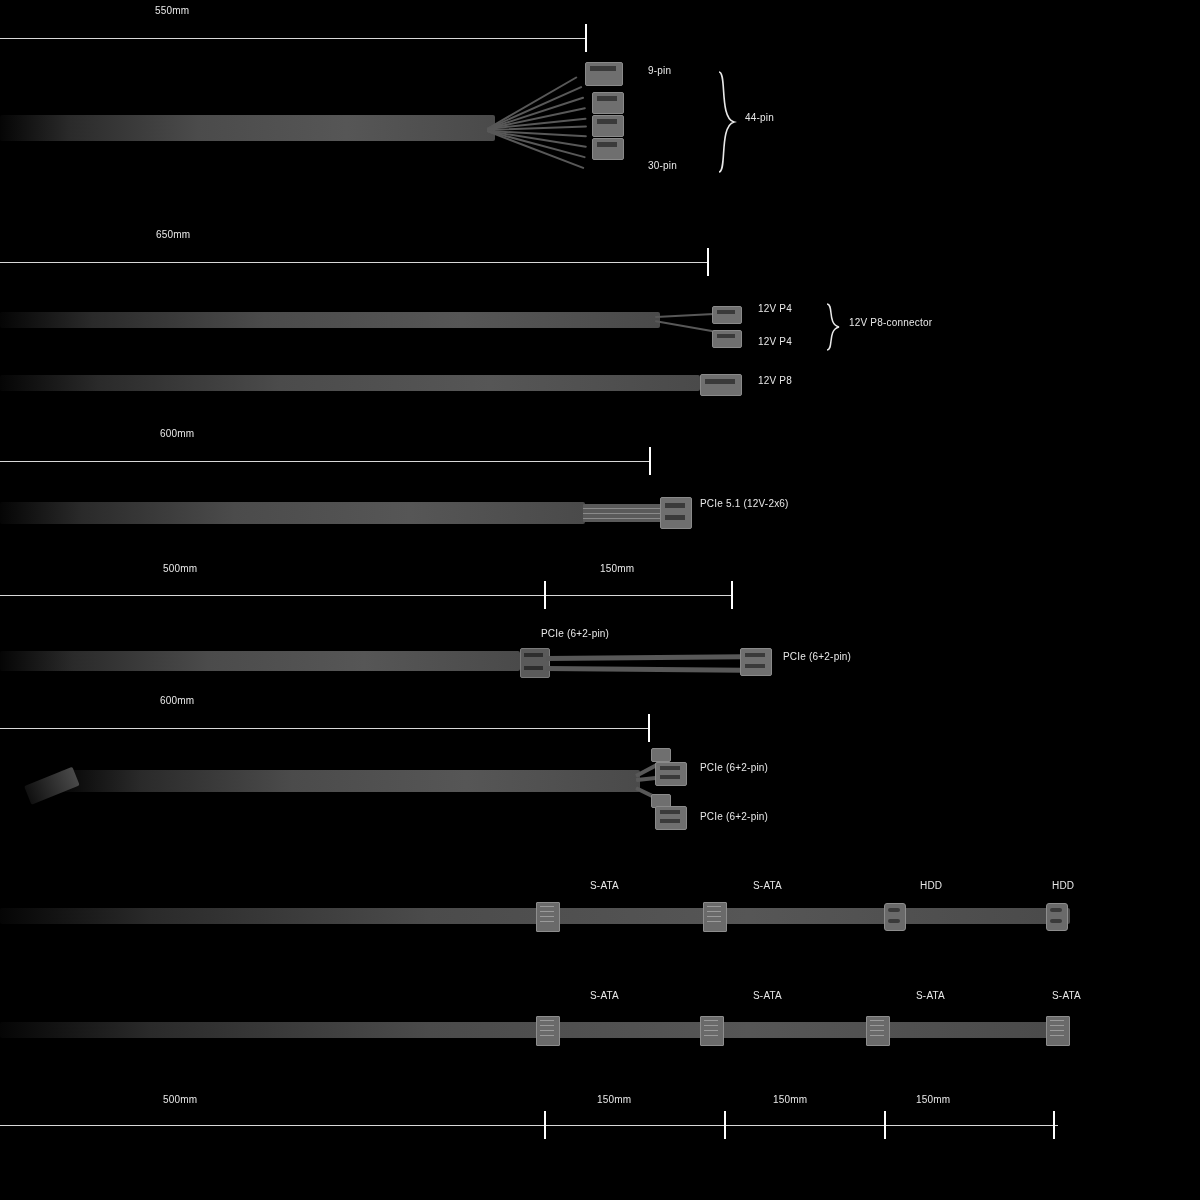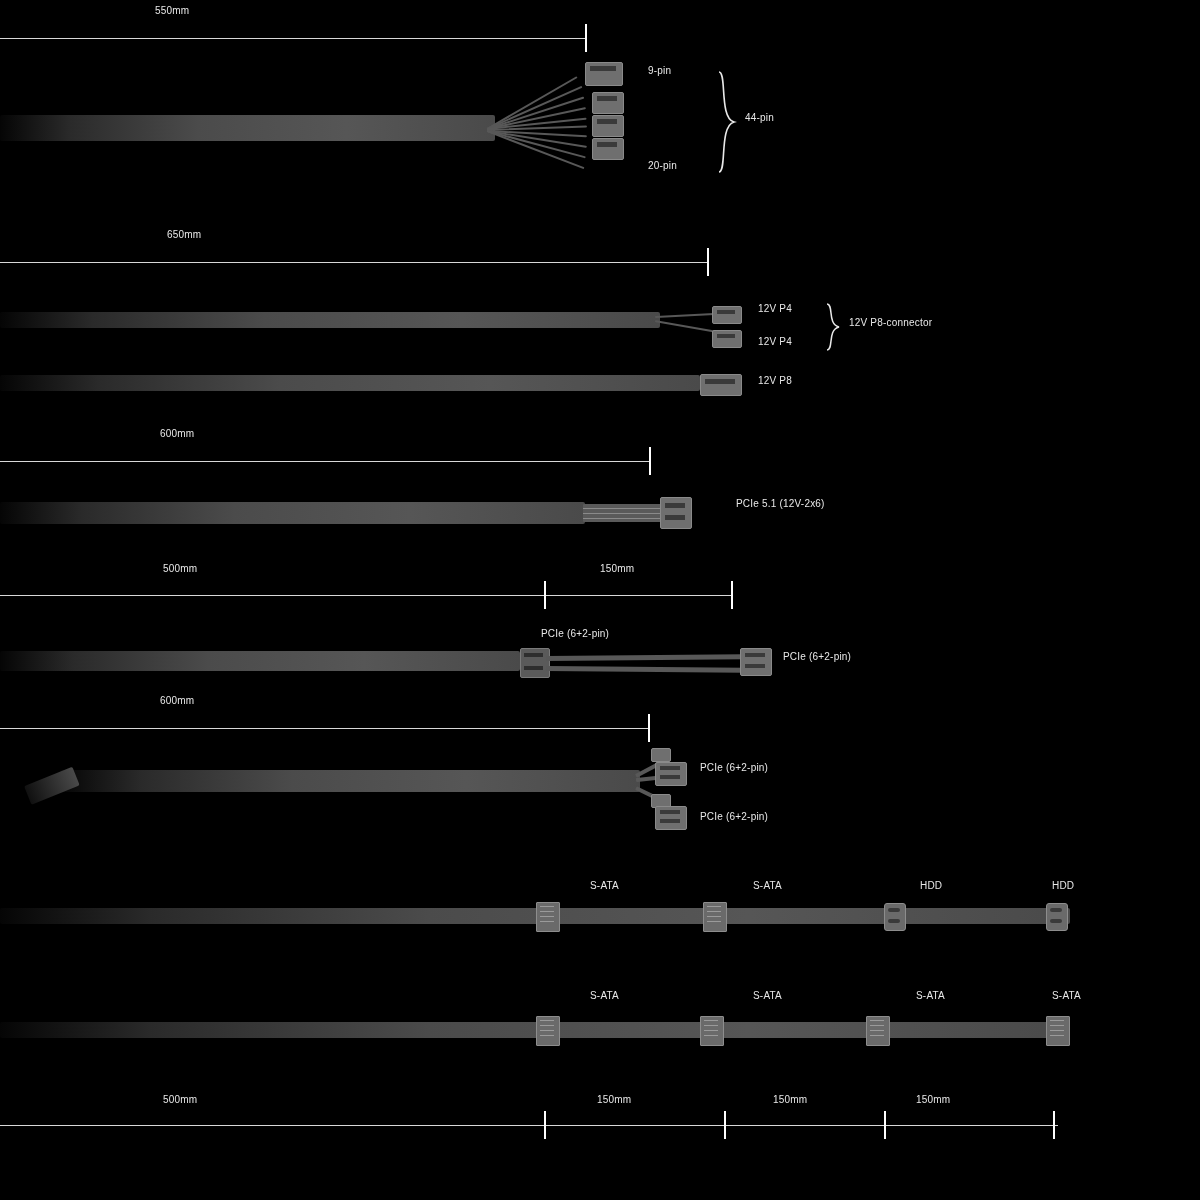--- a/index.html
+++ b/index.html
@@ -112,32 +112,32 @@
   <div class="pinrow" style="left:590px; top:66px; width:26px; height:5px;"></div>
 
   <div class="conn" style="left:592px; top:92px; width:30px; height:20px;"></div>
   <div class="pinrow" style="left:597px; top:96px; width:20px; height:5px;"></div>
   <div class="conn" style="left:592px; top:115px; width:30px; height:20px;"></div>
   <div class="pinrow" style="left:597px; top:119px; width:20px; height:5px;"></div>
   <div class="conn" style="left:592px; top:138px; width:30px; height:20px;"></div>
   <div class="pinrow" style="left:597px; top:142px; width:20px; height:5px;"></div>
 
   <div class="lbl" style="left:648px; top:65px;">9-pin</div>
-  <div class="lbl" style="left:648px; top:160px;">20-pin</div>
+  <div class="lbl" style="left:648px; top:160px;">30-pin</div>
 
   <div class="brace" style="left:715px; top:70px;">
     <svg width="22" height="105" viewBox="0 0 22 105">
       <path d="M4 2 C12 2, 4 48, 19 52 C4 56, 12 102, 4 102" fill="none" stroke="#e8e8e8" stroke-width="1.6"></path>
     </svg>
   </div>
   <div class="lbl" style="left:745px; top:112px;">44-pin</div>
 
   <div class="dim-line" style="left:0px; top:262px; width:708px;"></div>
   <div class="tick" style="left:707px; top:248px; height:28px;"></div>
-  <div class="lbl" style="left:167px; top:229px;">650mm</div>
+  <div class="lbl" style="left:156px; top:229px;">650mm</div>
 
   <div class="cable" style="left:0px; top:312px; width:660px; height:16px;"></div>
   <div class="strand" style="left:655px; top:316px; width:60px; transform:rotate(-3deg);"></div>
   <div class="strand" style="left:655px; top:320px; width:60px; transform:rotate(10deg);"></div>
   <div class="conn" style="left:712px; top:306px; width:28px; height:16px;"></div>
   <div class="pinrow" style="left:717px; top:310px; width:18px; height:4px;"></div>
   <div class="conn" style="left:712px; top:330px; width:28px; height:16px;"></div>
   <div class="pinrow" style="left:717px; top:334px; width:18px; height:4px;"></div>
 
   <div class="lbl" style="left:758px; top:303px;">12V P4</div>
@@ -160,21 +160,21 @@
   <div class="lbl" style="left:160px; top:428px;">600mm</div>
 
   <div class="cable" style="left:0px; top:502px; width:585px; height:22px;"></div>
   <div class="cable-flat" style="left:583px; top:504px; width:80px; height:18px; background:#5a5a5a;"></div>
   <div class="pinrow" style="left:583px; top:508px; width:80px; height:1px; background:#8a8a8a;"></div>
   <div class="pinrow" style="left:583px; top:513px; width:80px; height:1px; background:#8a8a8a;"></div>
   <div class="pinrow" style="left:583px; top:518px; width:80px; height:1px; background:#8a8a8a;"></div>
   <div class="conn" style="left:660px; top:497px; width:30px; height:30px;"></div>
   <div class="pinrow" style="left:665px; top:503px; width:20px; height:5px;"></div>
   <div class="pinrow" style="left:665px; top:515px; width:20px; height:5px;"></div>
-  <div class="lbl" style="left:700px; top:498px;margin-left:36px;">PCIe 5.1 (12V-2x6)</div>
+  <div class="lbl" style="left:700px; top:498px;">PCIe 5.1 (12V-2x6)</div>
 
   <div class="dim-line" style="left:0px; top:595px; width:733px;"></div>
   <div class="tick" style="left:544px; top:581px; height:28px;"></div>
   <div class="tick" style="left:731px; top:581px; height:28px;"></div>
   <div class="lbl" style="left:163px; top:563px;">500mm</div>
   <div class="lbl" style="left:600px; top:563px;">150mm</div>
 
   <div class="cable" style="left:0px; top:651px; width:520px; height:20px;"></div>
 
   <div class="conn-dark" style="left:520px; top:648px; width:28px; height:28px;"></div>

